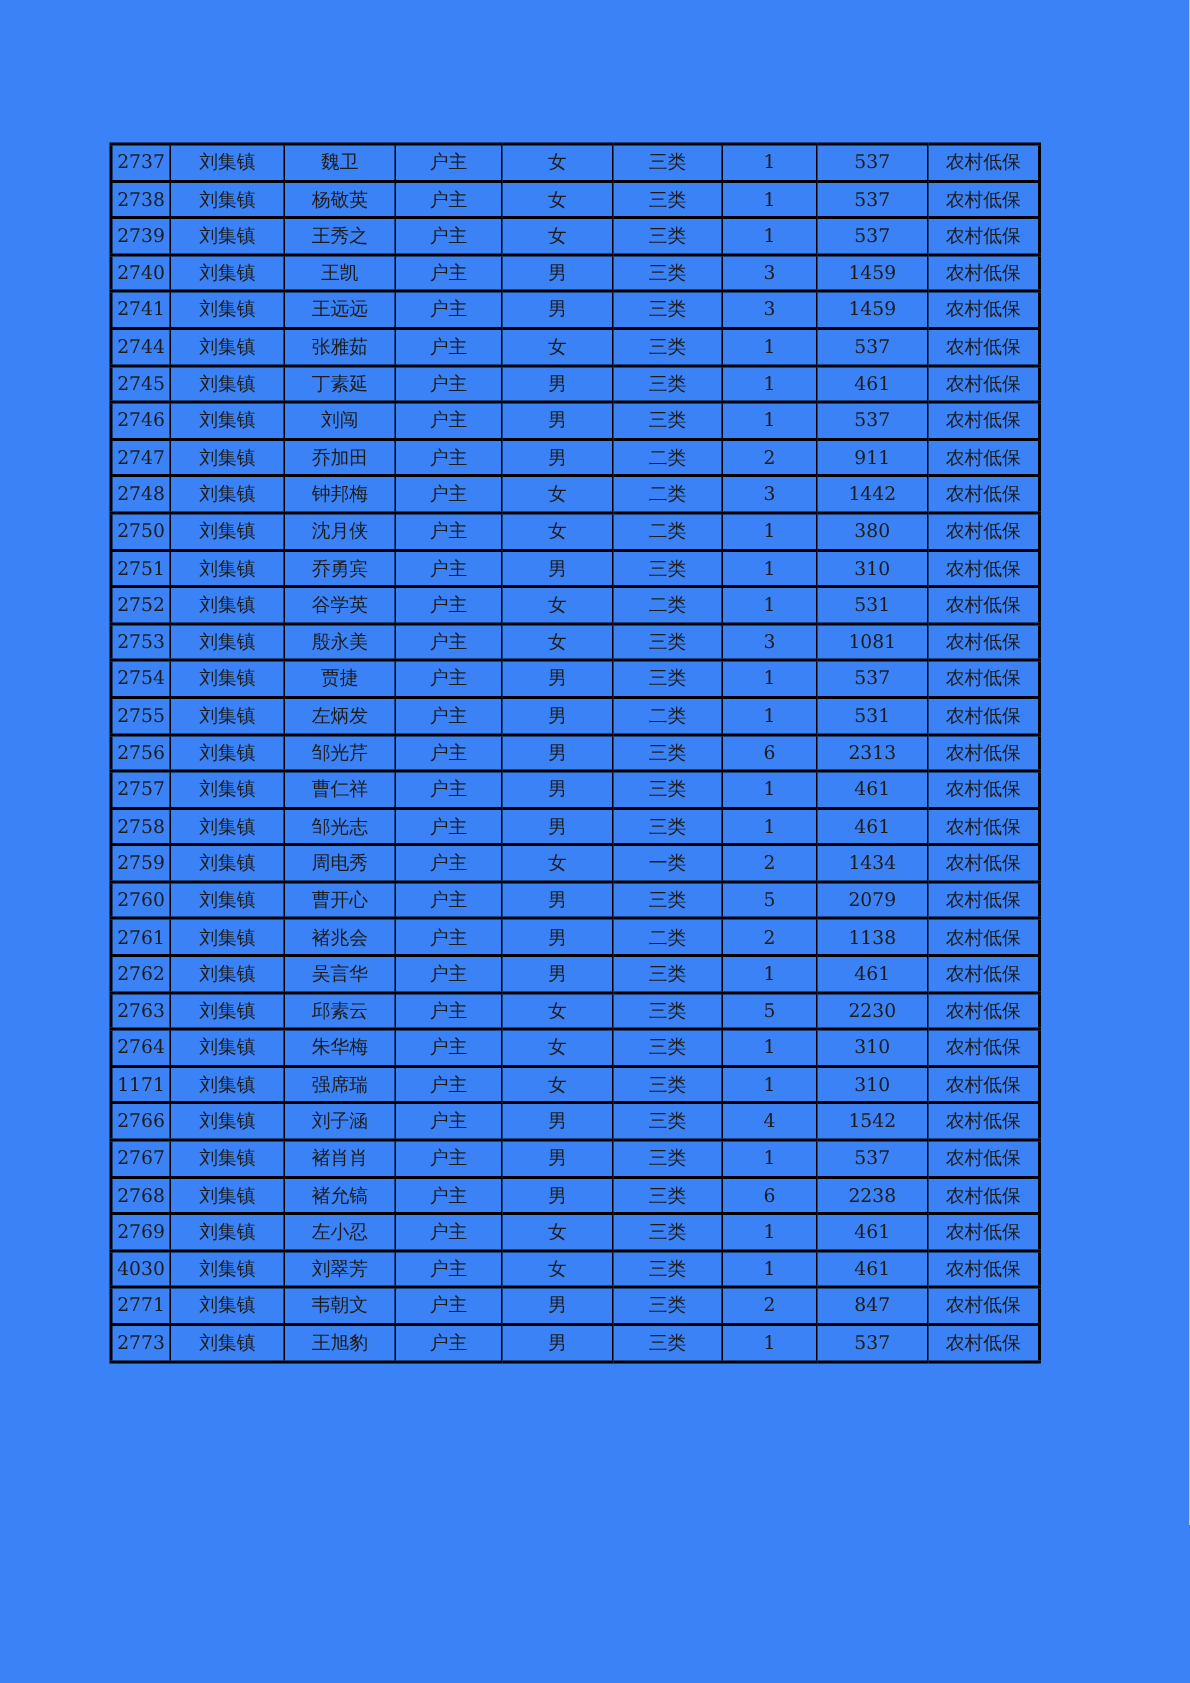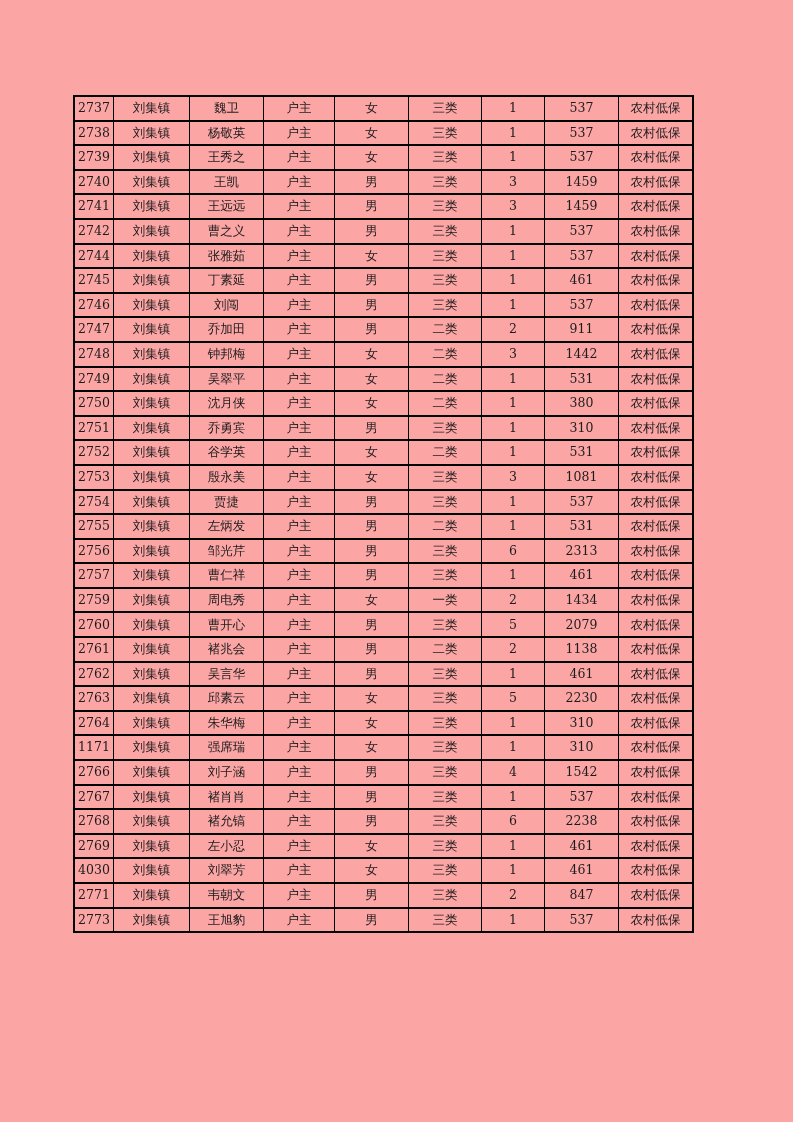--- a/index.html
+++ b/index.html
@@ -4,21 +4,21 @@
 <style>
   html, body {
     margin: 0;
     padding: 0;
     background: #ffffff;
   }
   #page {
     position: relative;
     width: 793px;
     height: 1122px;
-    background: #fca5a5;
+    background: #3b82f6;
     font-family: "DejaVu Serif", "Liberation Serif", serif;
     color: #1c1c1c;
     overflow: hidden;
   }
   table.roster {
     position: absolute;
     left: 73px;
     top: 95px;
     width: 609px;
     border-collapse: collapse;
@@ -106,31 +106,20 @@
           <td class="c1">刘集镇</td>
           <td class="c2">王远远</td>
           <td class="c3">户主</td>
           <td class="c4">男</td>
           <td class="c5">三类</td>
           <td class="c6">3</td>
           <td class="c7">1459</td>
           <td class="c8">农村低保</td>
         </tr>
         <tr>
-          <td class="c0">2742</td>
-          <td class="c1">刘集镇</td>
-          <td class="c2">曹之义</td>
-          <td class="c3">户主</td>
-          <td class="c4">男</td>
-          <td class="c5">三类</td>
-          <td class="c6">1</td>
-          <td class="c7">537</td>
-          <td class="c8">农村低保</td>
-        </tr>
-        <tr>
           <td class="c0">2744</td>
           <td class="c1">刘集镇</td>
           <td class="c2">张雅茹</td>
           <td class="c3">户主</td>
           <td class="c4">女</td>
           <td class="c5">三类</td>
           <td class="c6">1</td>
           <td class="c7">537</td>
           <td class="c8">农村低保</td>
         </tr>
@@ -172,31 +161,20 @@
           <td class="c1">刘集镇</td>
           <td class="c2">钟邦梅</td>
           <td class="c3">户主</td>
           <td class="c4">女</td>
           <td class="c5">二类</td>
           <td class="c6">3</td>
           <td class="c7">1442</td>
           <td class="c8">农村低保</td>
         </tr>
         <tr>
-          <td class="c0">2749</td>
-          <td class="c1">刘集镇</td>
-          <td class="c2">吴翠平</td>
-          <td class="c3">户主</td>
-          <td class="c4">女</td>
-          <td class="c5">二类</td>
-          <td class="c6">1</td>
-          <td class="c7">531</td>
-          <td class="c8">农村低保</td>
-        </tr>
-        <tr>
           <td class="c0">2750</td>
           <td class="c1">刘集镇</td>
           <td class="c2">沈月侠</td>
           <td class="c3">户主</td>
           <td class="c4">女</td>
           <td class="c5">二类</td>
           <td class="c6">1</td>
           <td class="c7">380</td>
           <td class="c8">农村低保</td>
         </tr>
@@ -263,20 +241,31 @@
           <td class="c4">男</td>
           <td class="c5">三类</td>
           <td class="c6">6</td>
           <td class="c7">2313</td>
           <td class="c8">农村低保</td>
         </tr>
         <tr>
           <td class="c0">2757</td>
           <td class="c1">刘集镇</td>
           <td class="c2">曹仁祥</td>
+          <td class="c3">户主</td>
+          <td class="c4">男</td>
+          <td class="c5">三类</td>
+          <td class="c6">1</td>
+          <td class="c7">461</td>
+          <td class="c8">农村低保</td>
+        </tr>
+        <tr>
+          <td class="c0">2758</td>
+          <td class="c1">刘集镇</td>
+          <td class="c2">邹光志</td>
           <td class="c3">户主</td>
           <td class="c4">男</td>
           <td class="c5">三类</td>
           <td class="c6">1</td>
           <td class="c7">461</td>
           <td class="c8">农村低保</td>
         </tr>
         <tr>
           <td class="c0">2759</td>
           <td class="c1">刘集镇</td>

